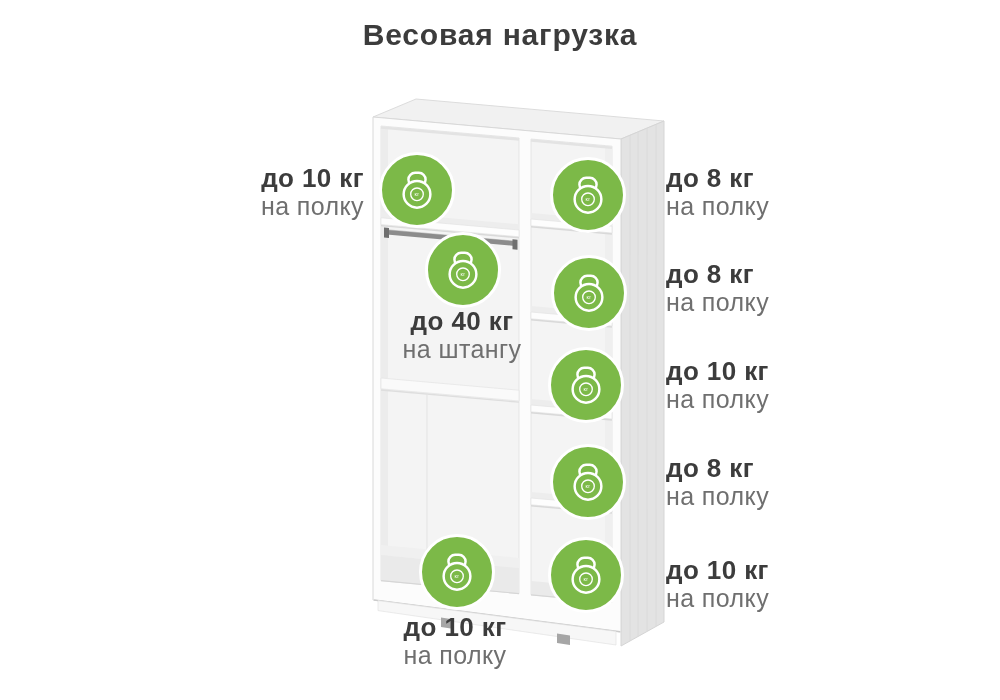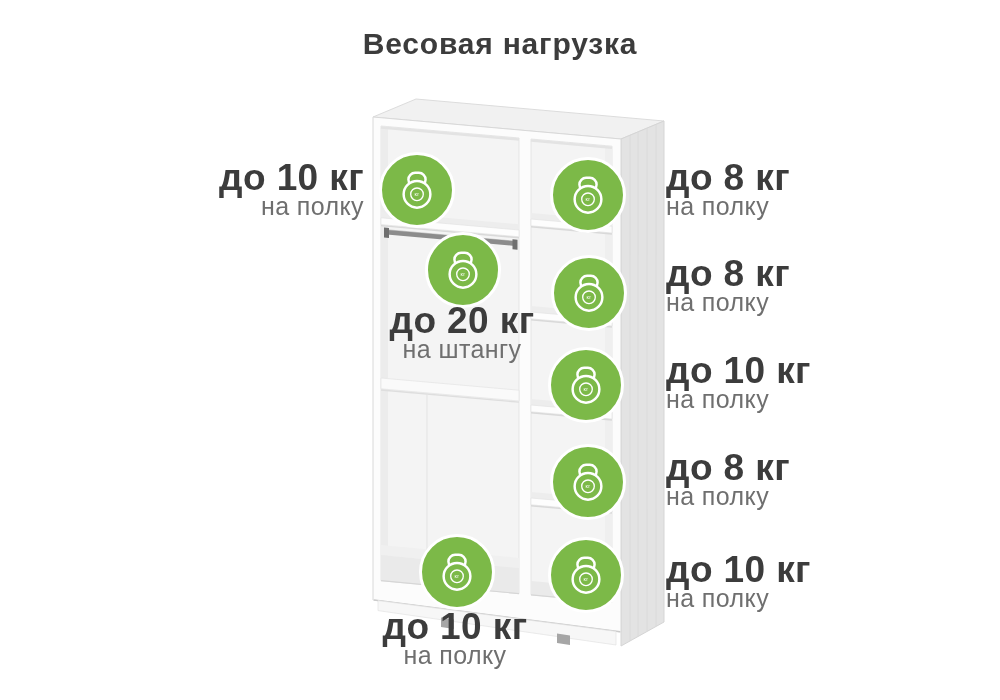--- a/index.html
+++ b/index.html
@@ -1,34 +1,34 @@
 <!DOCTYPE html>
 <html style="--accent: #7cb948; --text_dark: #3c3c3c; --text_muted: #6f6f6f;"><head>
 <meta charset="utf-8">
 <style>
   html,body{margin:0;padding:0;background:#fff;}
   .stage{
     position:relative;width:1000px;height:700px;background:#ffffff;
     font-family:"Liberation Sans", sans-serif;overflow:hidden;
   }
   .title{
-    position:absolute;top:27px;left:0;width:100%;text-align:center;
+    position:absolute;top:18px;left:0;width:100%;text-align:center;
     font-size:30px;font-weight:700;color:var(--text_dark,#3c3c3c);letter-spacing:.8px;
   }
   svg.wardrobe{position:absolute;left:0;top:0;z-index:1;}
   .badge{
     position:absolute;width:70px;height:70px;border-radius:50%;
     background:var(--accent,#7cb948);border:3px solid #fff;
     display:flex;align-items:center;justify-content:center;z-index:3;box-sizing:content-box;
   }
   .badge svg{display:block;}
   .badge text{font-family:"Liberation Sans", sans-serif;letter-spacing:.3px;}
   .lbl{position:absolute;z-index:4;}
   .lbl .w{
-    font-size:37px;font-weight:700;color:var(--text_dark,#3c3c3c);
+    font-size:26px;font-weight:700;color:var(--text_dark,#3c3c3c);
     line-height:30px;letter-spacing:.4px;white-space:nowrap;
   }
   .lbl .loc{
     font-size:25px;font-weight:400;color:var(--text_muted,#6f6f6f);
     line-height:26px;letter-spacing:.4px;white-space:nowrap;
   }
   .align-right{text-align:right;}
   .align-center{text-align:center;}
 </style>
 </head>
@@ -189,21 +189,21 @@
       <text x="22" y="30.6" font-size="5.6" fill="#fff" text-anchor="middle">кг</text>
     </svg>
   </div>
 
   <div class="lbl align-right" style="left:140px;top:163px;width:224px">
     <div class="w">до 10 кг</div>
     <div class="loc">на полку</div>
   </div>
 
   <div class="lbl align-center" style="left:352px;top:306px;width:220px">
-    <div class="w">до 20 кг</div>
+    <div class="w">до 40 кг</div>
     <div class="loc">на штангу</div>
   </div>
 
   <div class="lbl align-center" style="left:345px;top:612px;width:220px">
     <div class="w">до 10 кг</div>
     <div class="loc">на полку</div>
   </div>
 
   <div class="lbl" style="left:666px;top:163px">
     <div class="w">до 8 кг</div>

